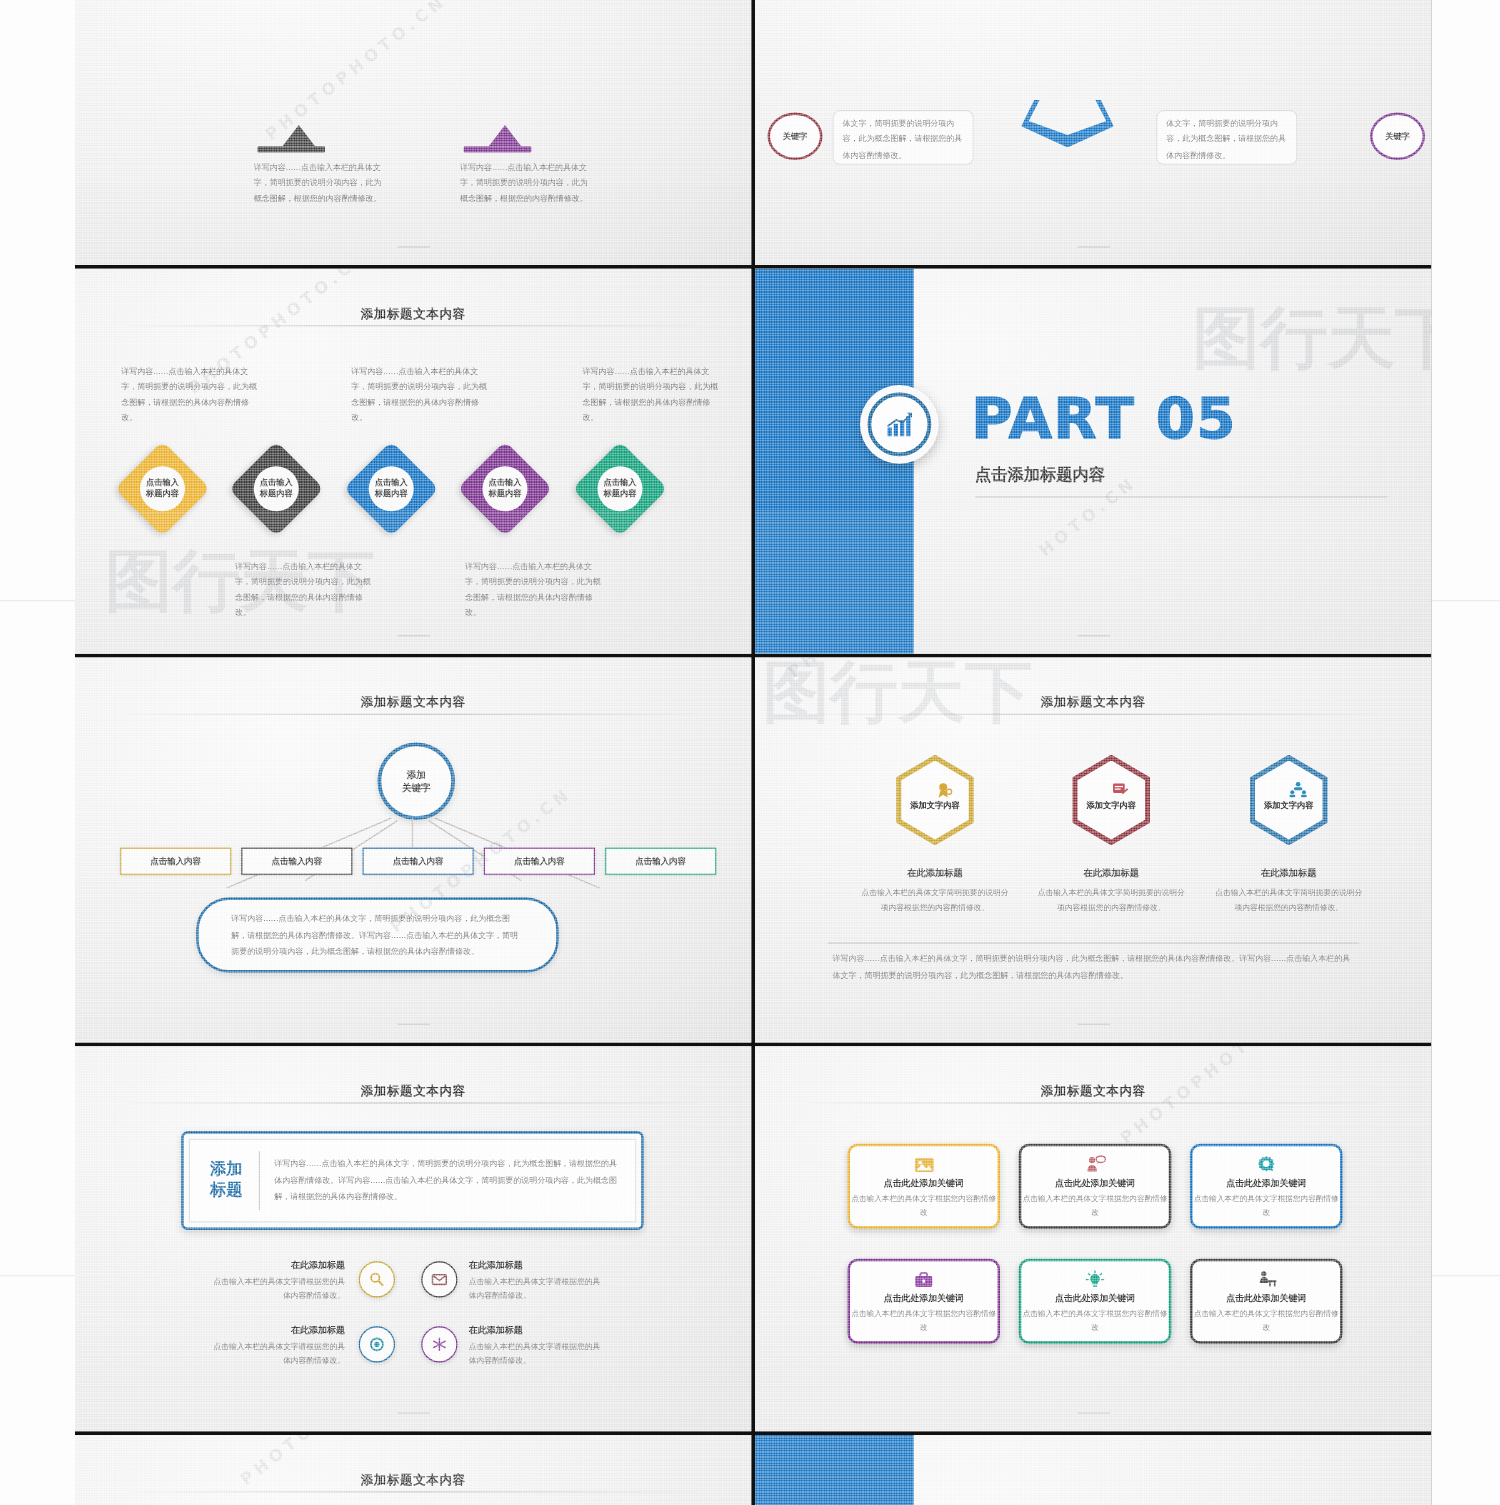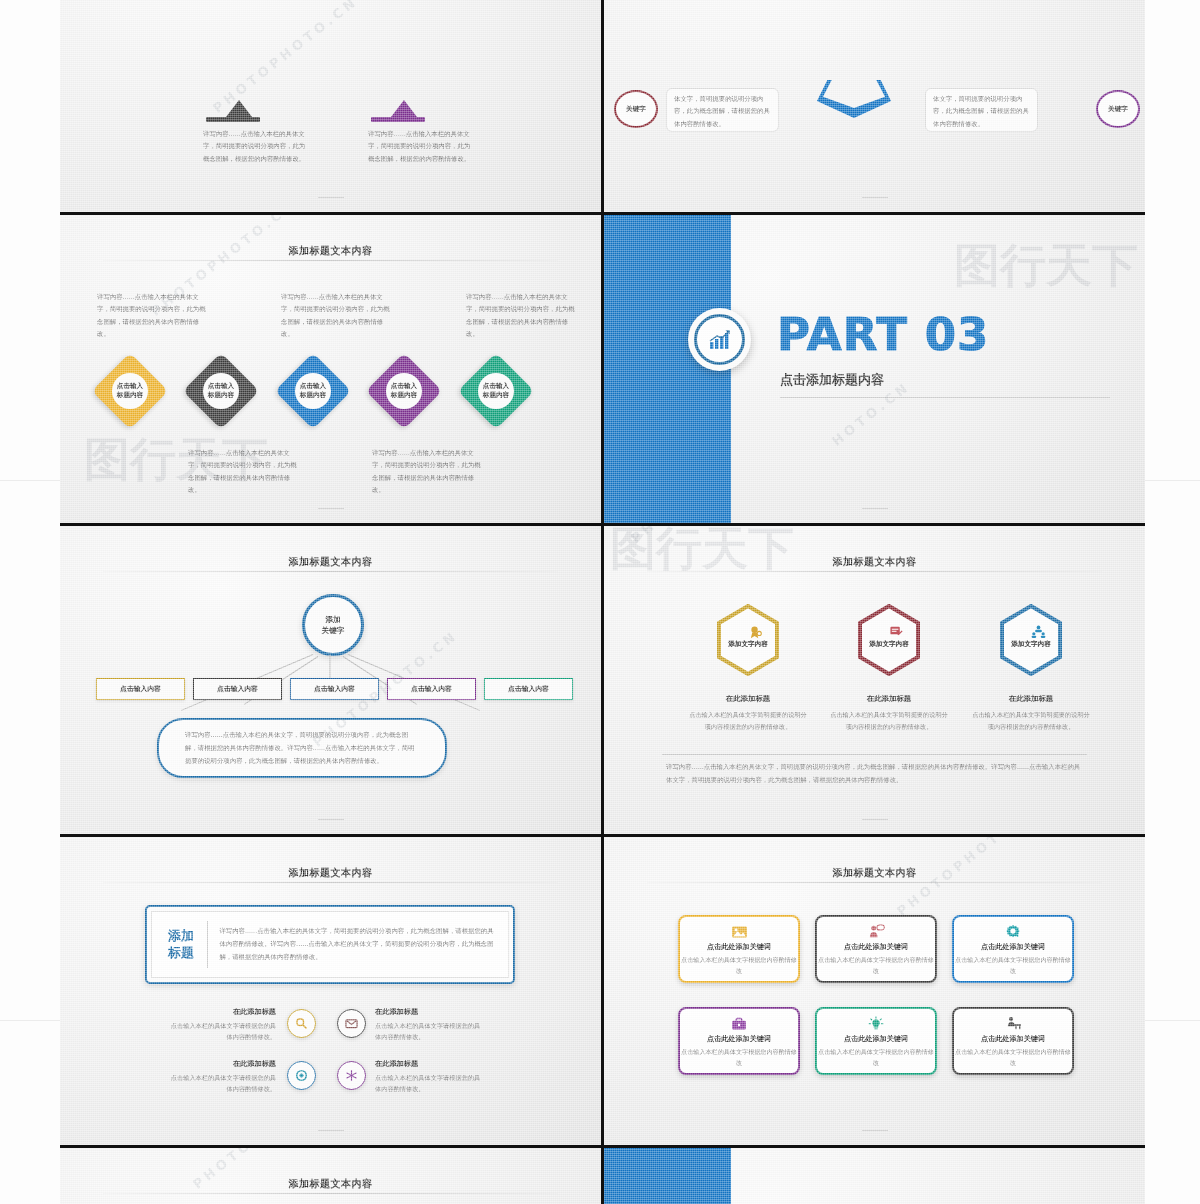--- a/index.html
+++ b/index.html
@@ -46,21 +46,21 @@
   }
   .sl-foot{
     position:absolute;left:50%;bottom:14px;transform:translateX(-50%);
     width:26px;height:1px;background:#c3c3c3;
   }
 
   
   .wm{position:absolute;color:rgba(120,130,140,.17);font-weight:bold;pointer-events:none;
       user-select:none;white-space:nowrap;}
   .wm-rot{transform:rotate(-38deg);transform-origin:left top;font-size:13px;letter-spacing:4px;}
-  .wm-big{font-size:46px;color:rgba(110,120,130,.16);}
+  .wm-big{font-size:54px;color:rgba(110,120,130,.16);}
 
   
   .tri{position:absolute;width:0;height:0;border-left:13px solid transparent;border-right:13px solid transparent;}
   .trbar{position:absolute;height:5px;border-radius:1px;}
   .ptxt{position:absolute;font-size:6.4px;line-height:1.95;color:#6d6d6d;width:105px;}
 
   
   .part-band{position:absolute;left:0;top:0;bottom:0;width:23.5%;background:#1273c4;}
   .part-ring{position:absolute;border-radius:50%;background:#fbfbfb;
     box-shadow:0 3px 9px rgba(0,0,0,.28);}
@@ -209,21 +209,21 @@
         <svg width="24" height="22" viewBox="0 0 24 22">
           <rect x="2" y="13" width="3.4" height="7" fill="#1273c4"></rect>
           <rect x="7" y="10" width="3.4" height="10" fill="#1273c4"></rect>
           <rect x="12" y="7" width="3.4" height="13" fill="#1273c4"></rect>
           <rect x="17" y="4" width="3.4" height="16" fill="#1273c4"></rect>
           <path d="M2 12 L9 7 L14 9 L21 2" stroke="#17669e" stroke-width="1.4" fill="none"></path>
           <path d="M17.5 1.2 L21.6 1.2 L21.6 5.2 Z" fill="#17669e"></path>
         </svg>
       </div>
 
-      <div class="part-word" style="left:173px;top:93px;">PART 03</div>
+      <div class="part-word" style="left:173px;top:93px;">PART 05</div>
       <div class="part-sub" style="left:176px;top:156px;">点击添加标题内容</div>
       <div class="part-rule" style="left:176px;top:182px;right:35px;"></div>
 
       <div class="sl-foot"></div>
       <div class="wm wm-rot" style="left:225px;top:222px;">HOTO.CN</div>
       <div class="wm wm-big" style="left:350px;top:20px;">图行天下</div>
     </div>
 
     <div class="slide">
       <div class="sl-title">添加标题文本内容</div>

